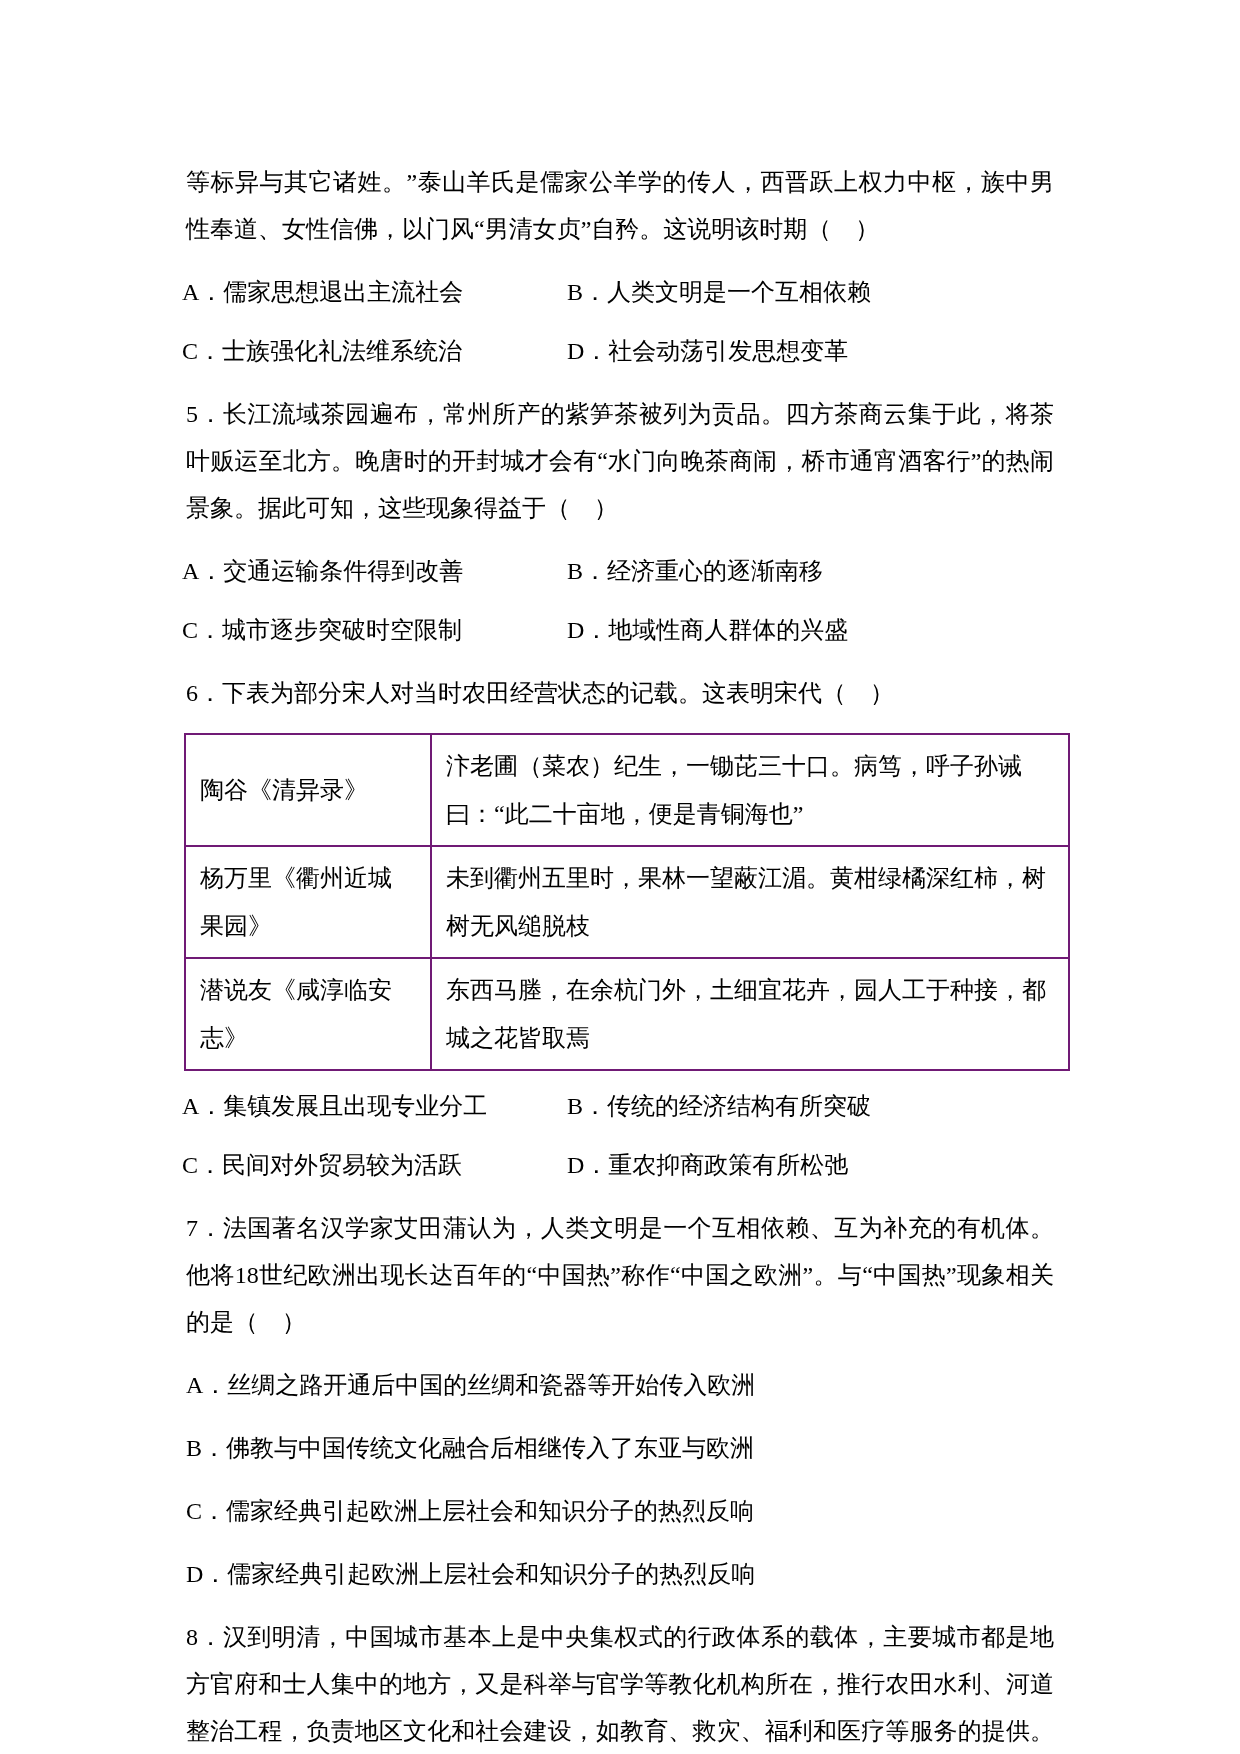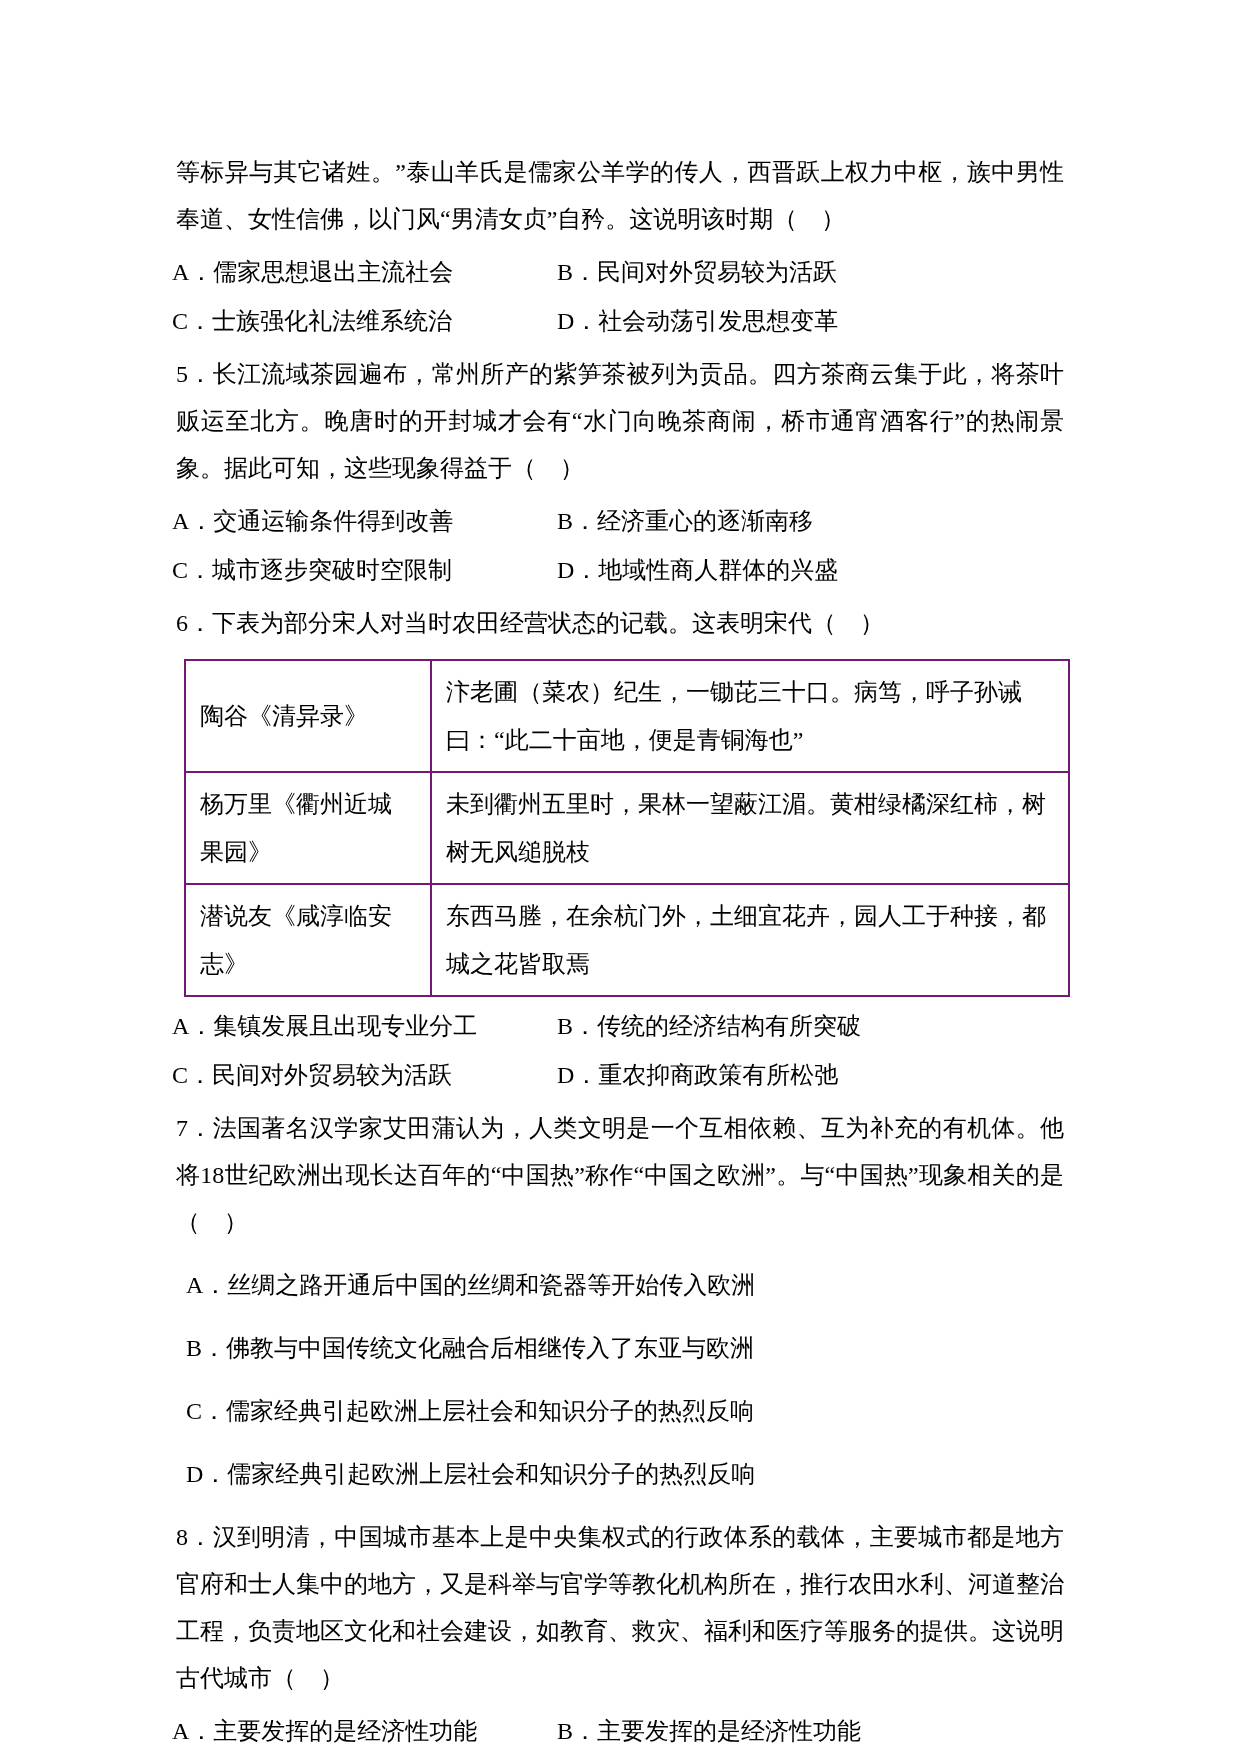--- a/index.html
+++ b/index.html
@@ -19,26 +19,26 @@
   .content {
     position: absolute;
     left: 170px;
     top: 143px;
     width: 900px;
     font-size: 24px;
     line-height: 47px;
     text-align: justify;
   }
   p.stem {
-    margin: 6px;
+    margin: 16px;
     padding: 0;
   }
   .opt-row {
     display: flex;
-    margin: 2px;
+    margin: 12px;
   }
   .opt-row .opt-left {
     width: 385px;
     flex: 0 0 385px;
   }
   .opt-row .opt-right {
     flex: 1 1 auto;
   }
   .opt-line {
     margin: 16px;
@@ -69,21 +69,21 @@
 </style>
 </head>
 <body>
 
 <div class="page">
   <div class="content">
 
     <p class="stem">等标异与其它诸姓。”泰山羊氏是儒家公羊学的传人，西晋跃上权力中枢，族中男性奉道、女性信佛，以门风“男清女贞”自矜。这说明该时期（　）</p>
     <div class="opt-row">
       <span class="opt-left">A．儒家思想退出主流社会</span>
-      <span class="opt-right">B．民间对外贸易较为活跃</span>
+      <span class="opt-right">B．人类文明是一个互相依赖</span>
     </div>
     <div class="opt-row">
       <span class="opt-left">C．士族强化礼法维系统治</span>
       <span class="opt-right">D．社会动荡引发思想变革</span>
     </div>
 
     <p class="stem">5．长江流域茶园遍布，常州所产的紫笋茶被列为贡品。四方茶商云集于此，将茶叶贩运至北方。晚唐时的开封城才会有“水门向晚茶商闹，桥市通宵酒客行”的热闹景象。据此可知，这些现象得益于（　）</p>
     <div class="opt-row">
       <span class="opt-left">A．交通运输条件得到改善</span>
       <span class="opt-right">B．经济重心的逐渐南移</span>

